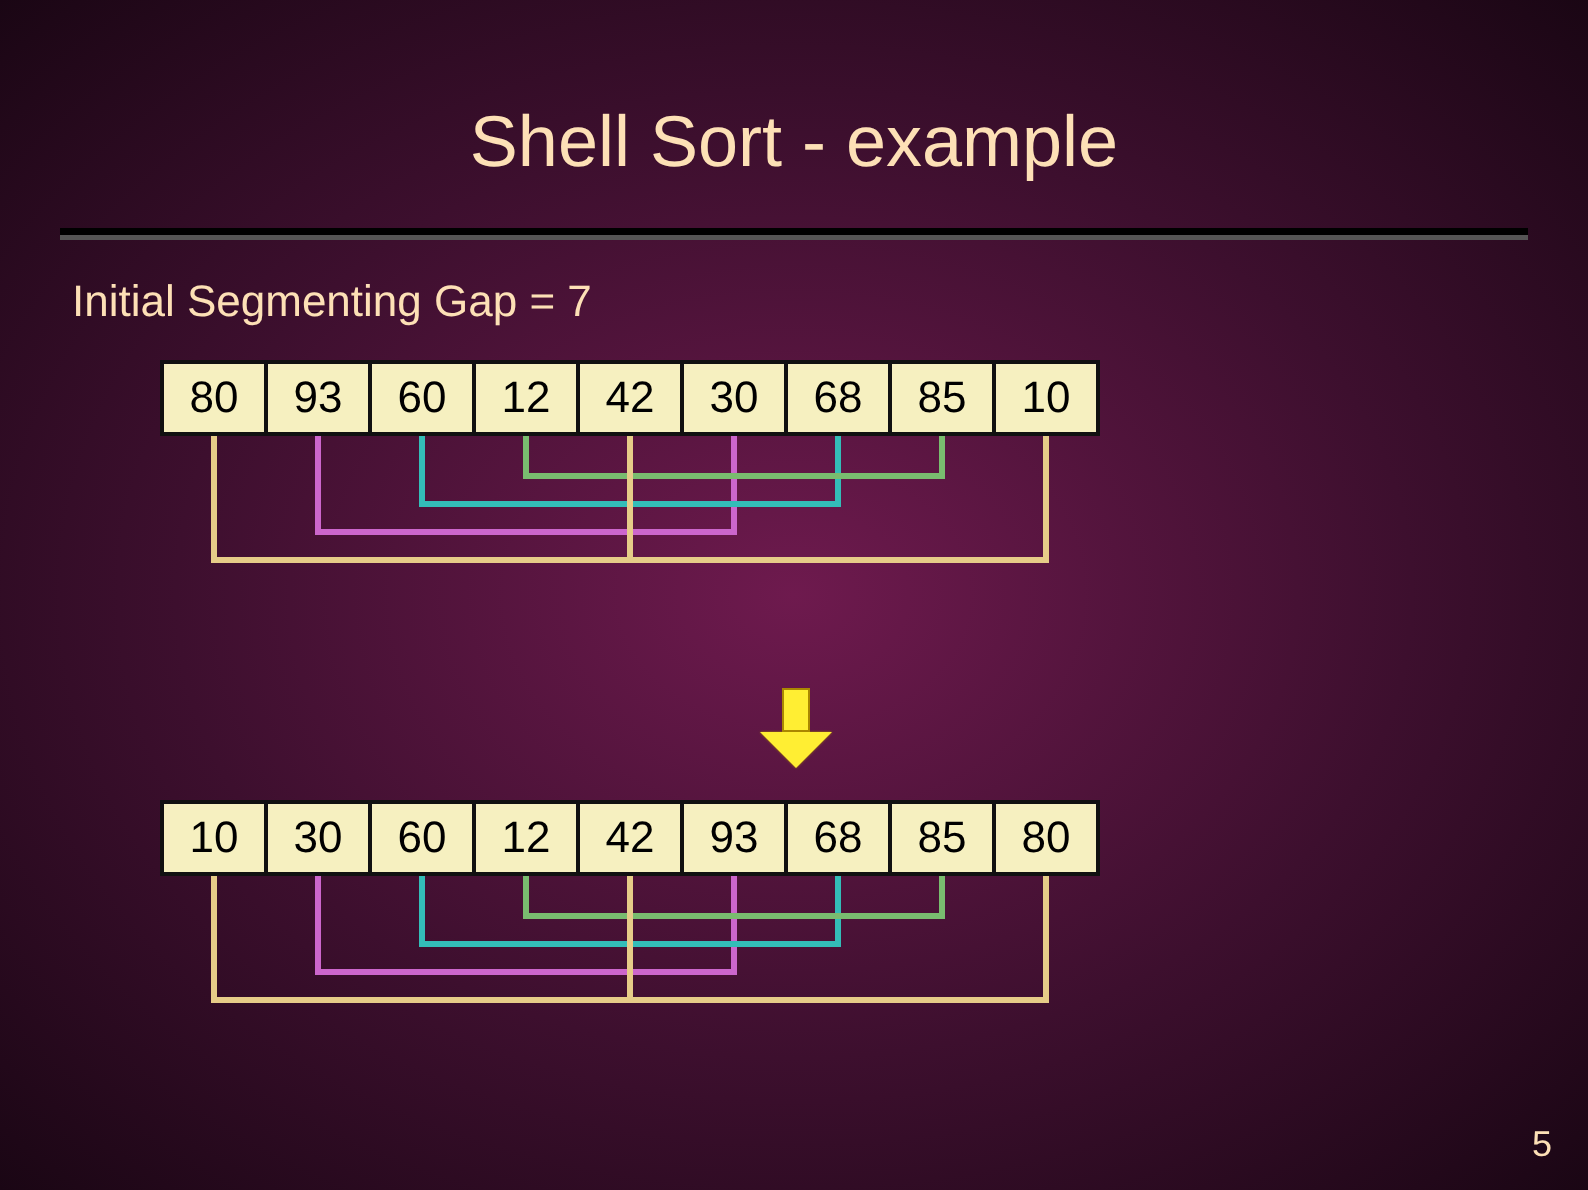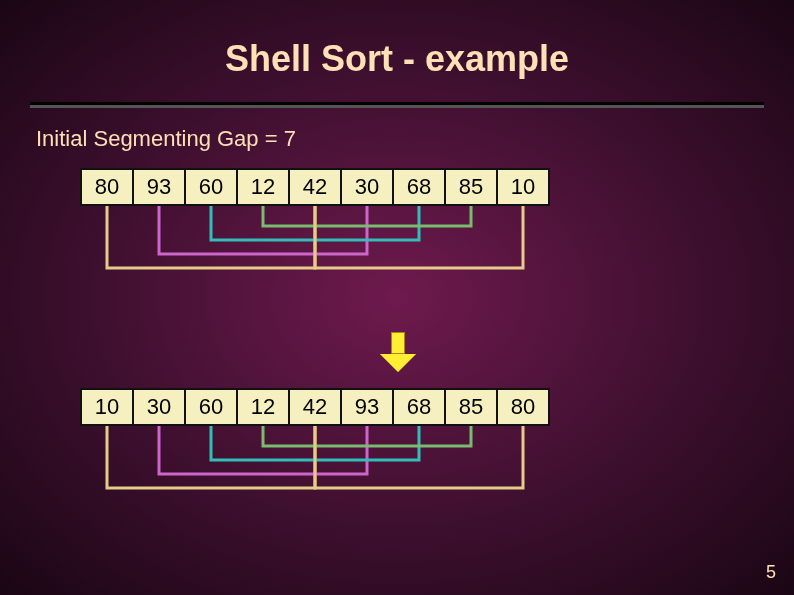--- a/index.html
+++ b/index.html
@@ -8,22 +8,22 @@
     height: 595px;
     background: radial-gradient(ellipse at center, #6e1a4e 0%, #3d0f2e 55%, #1a0614 100%);
     font-family: Arial, Helvetica, sans-serif;
     position: relative;
     overflow: hidden;
   }
   .title {
     color: #fde0b6;
     font-size: 36px;
     text-align: center;
-    padding-top: 38px;
-    font-weight: bold;
+    padding-top: 50px;
+    font-weight: normal;
   }
   .rule {
     margin: 22px 30px 0 30px;
     height: 6px;
     background: linear-gradient(to bottom, #000 0%, #000 55%, #555 55%, #555 100%);
   }
   .subhead {
     color: #fde0b6;
     font-size: 22px;
     margin: 18px 0 0 36px;

